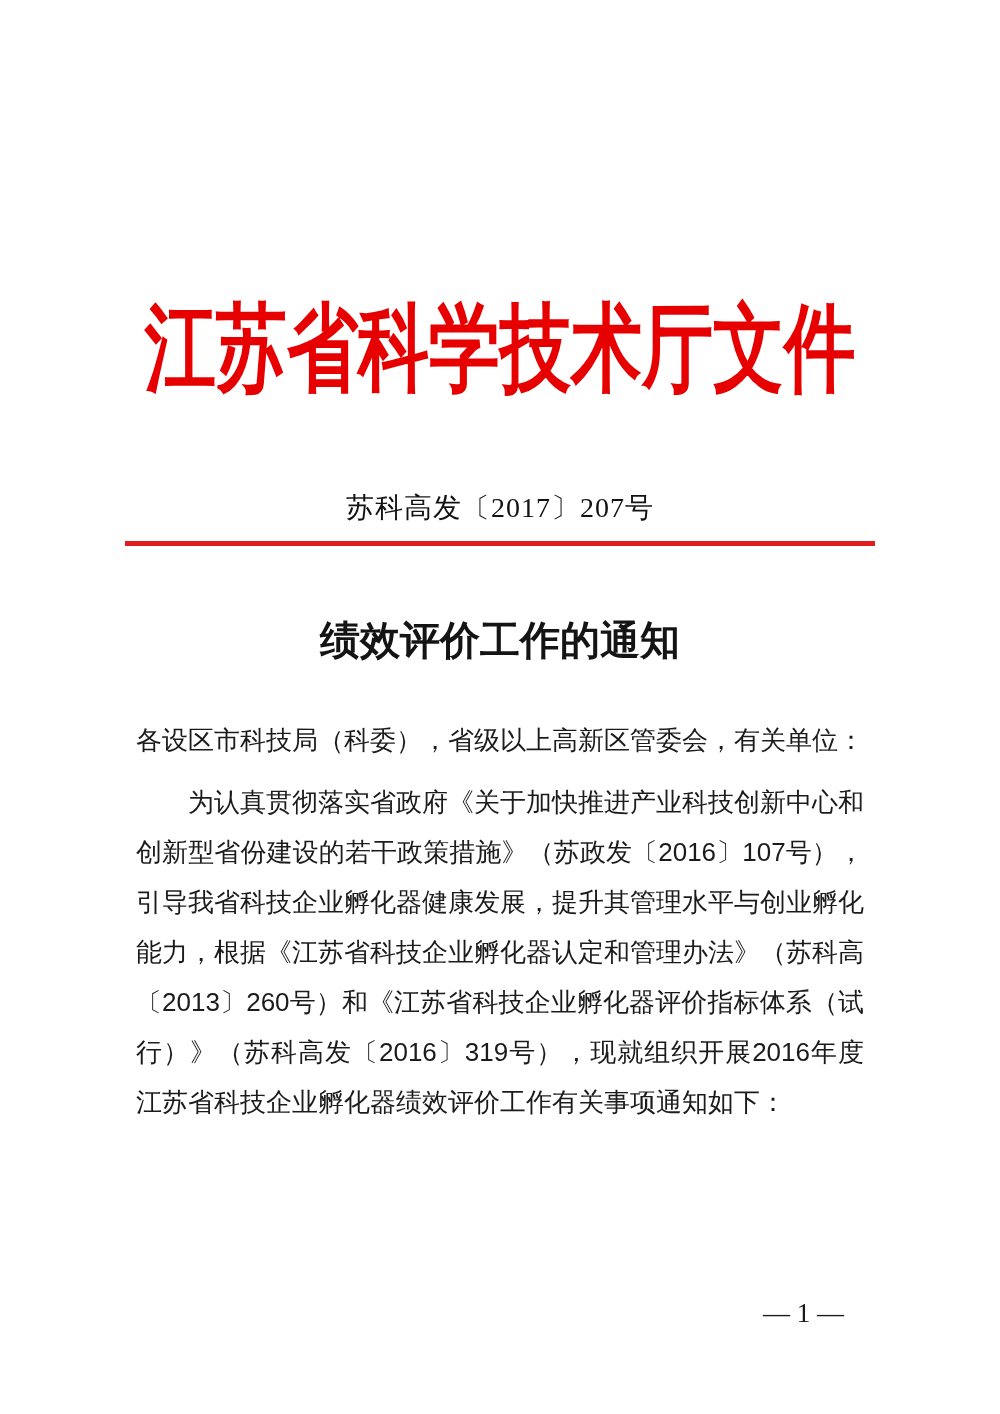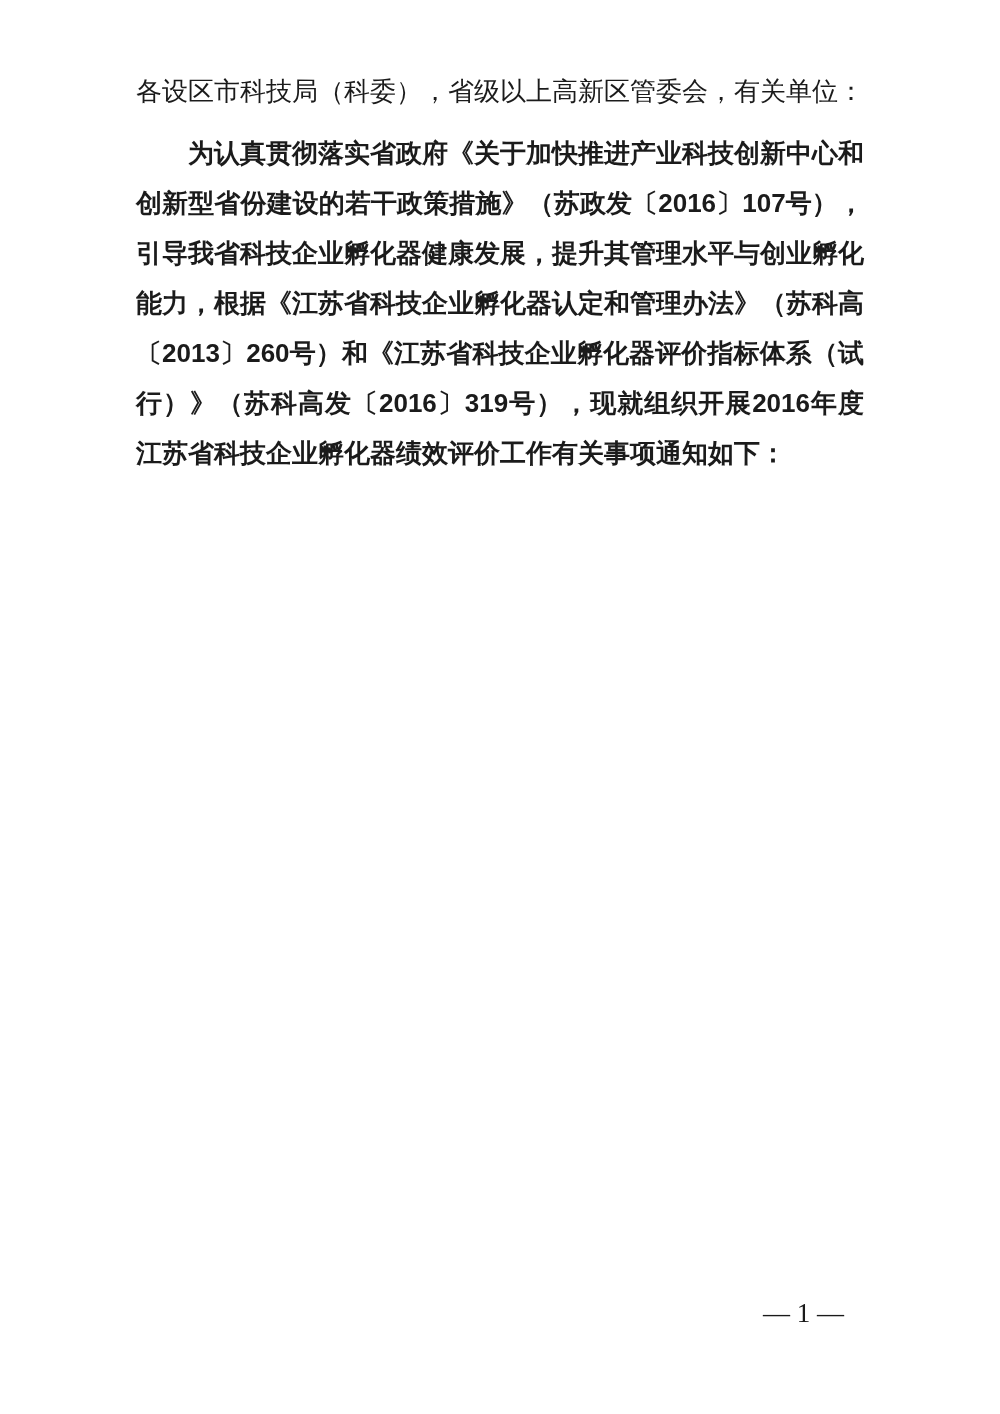--- a/index.html
+++ b/index.html
@@ -63,21 +63,21 @@
   .notice-title .title-line { display: block; }
   .body-block {
     width: 752px;
     margin: 46px auto 0 auto;
     font-size: 26px;
     line-height: 50px;
     text-align: justify;
     color: var(--ink);
   }
   .body-block p { margin: 12px; }
-  .indent { text-indent: 2em; font-weight: bold; }
+  .indent { text-indent: 2em; }
   .section-heading {
     font-weight: bold;
     text-indent: 2em;
     color: #111111;
   }
   .page-number {
     position: absolute;
     top: 1297px;
     right: 156px;
     font-family: "Liberation Serif", serif;
@@ -85,22 +85,28 @@
     line-height: 32px;
     color: #1a1a1a;
     white-space: nowrap;
   }
 </style>
 </head>
 <body>
 
 <div class="page">
 
+  <div class="letterhead">
+    <h1 class="agency-title">江苏省科学技术厅文件</h1>
+    <div class="doc-number">苏科高发〔2017〕207号</div>
+    <div class="red-rule"></div>
+  </div>
 
   <h2 class="notice-title">
+    <span class="title-line">绩效评价工作的通知</span>
   </h2>
 
   <div class="body-block">
     <p>各设区市科技局（科委），省级以上高新区管委会，有关单位：</p>
     <p class="indent">为认真贯彻落实省政府《关于加快推进产业科技创新中心和创新型省份建设的若干政策措施》（苏政发〔2016〕107号），引导我省科技企业孵化器健康发展，提升其管理水平与创业孵化能力，根据《江苏省科技企业孵化器认定和管理办法》（苏科高〔2013〕260号）和《江苏省科技企业孵化器评价指标体系（试行）》（苏科高发〔2016〕319号），现就组织开展2016年度江苏省科技企业孵化器绩效评价工作有关事项通知如下：</p>
   </div>
 
   <div class="page-number">— 1 —</div>
 
 </div>

